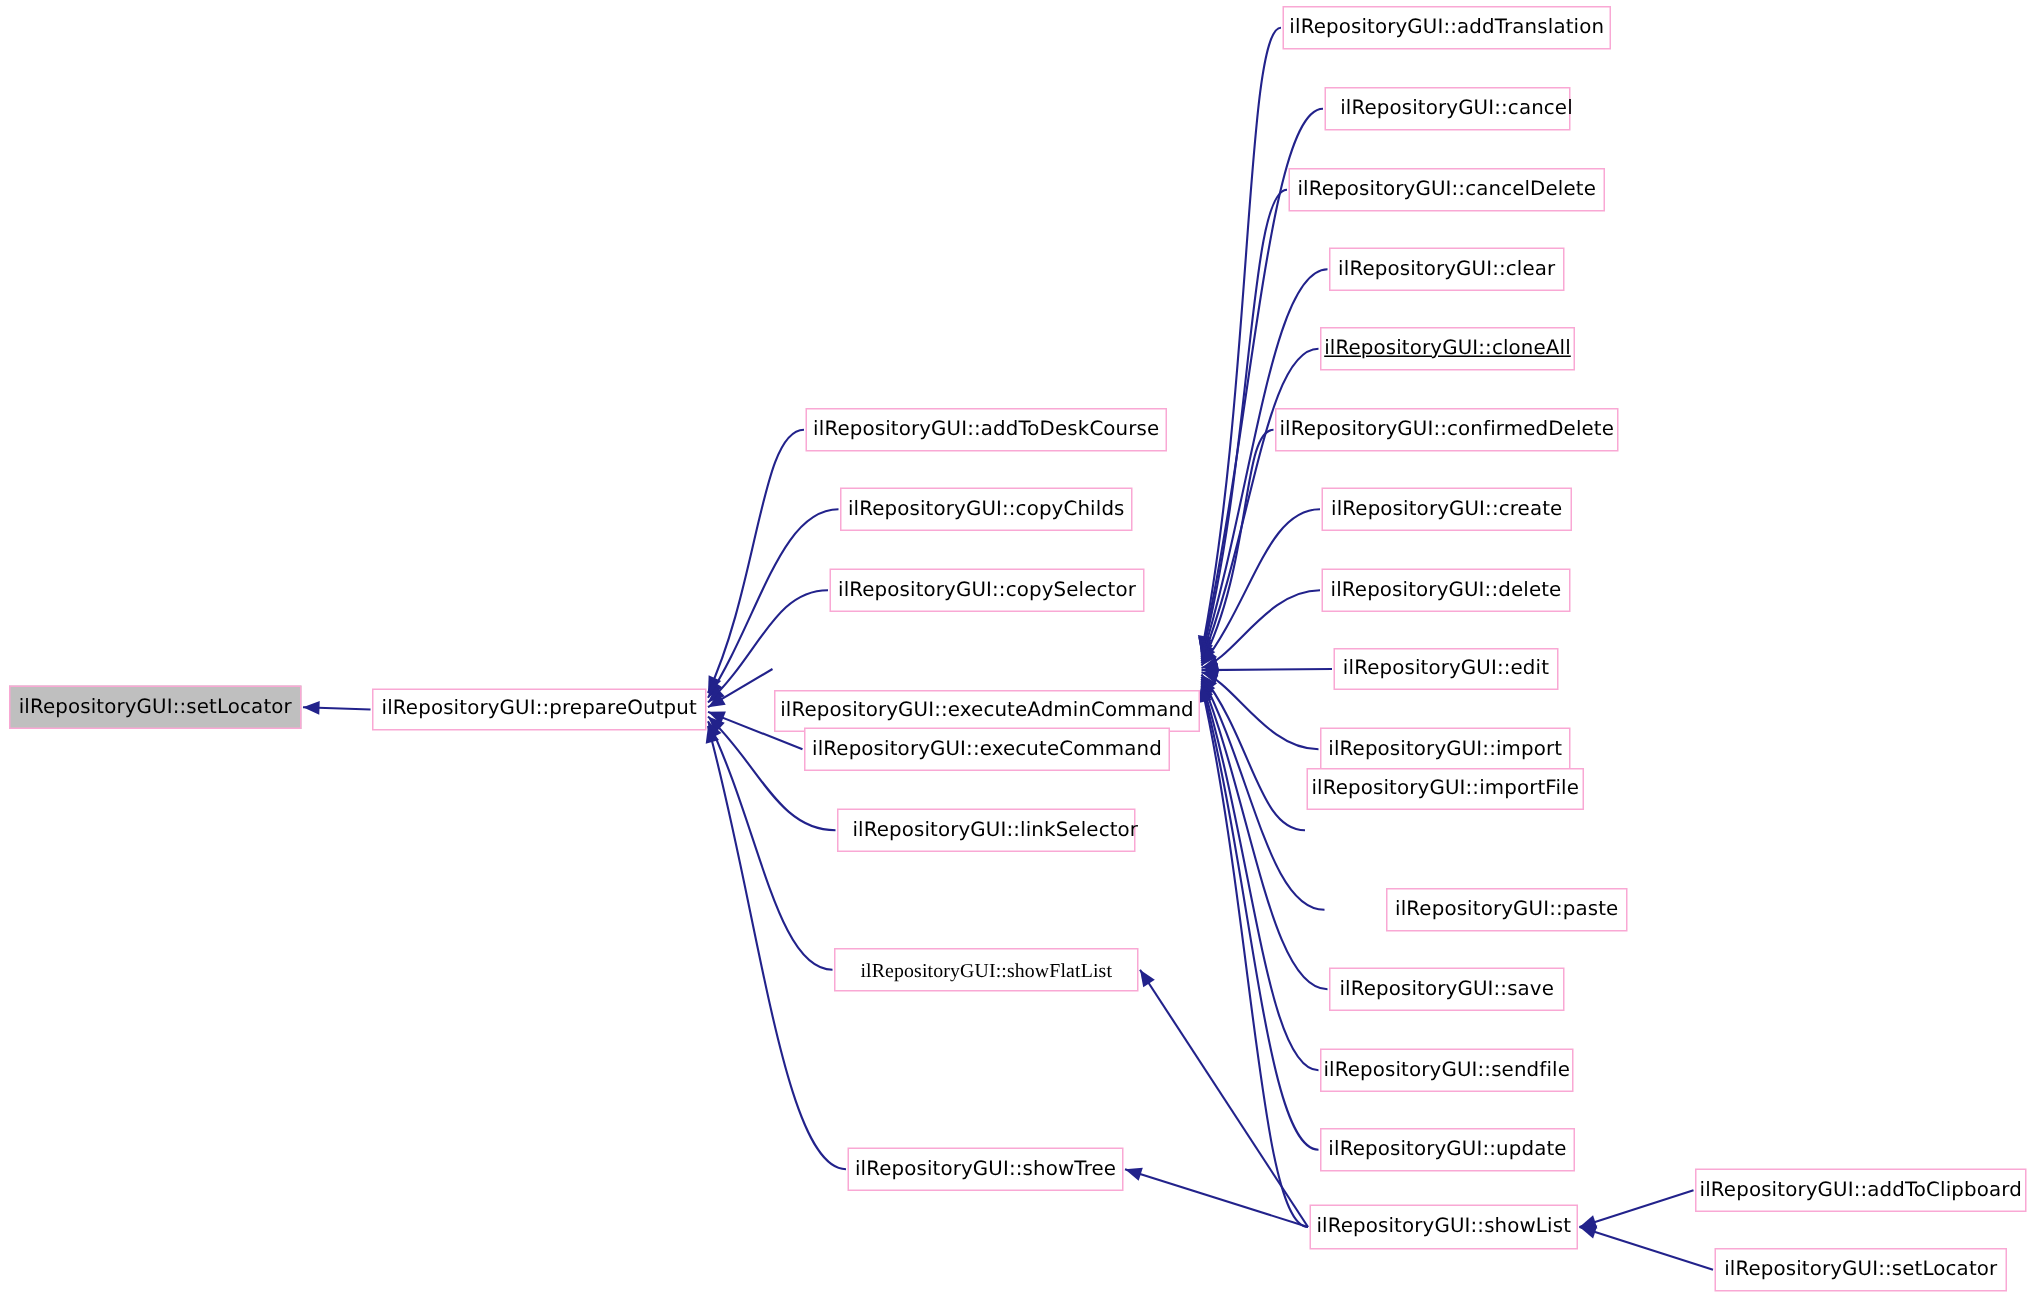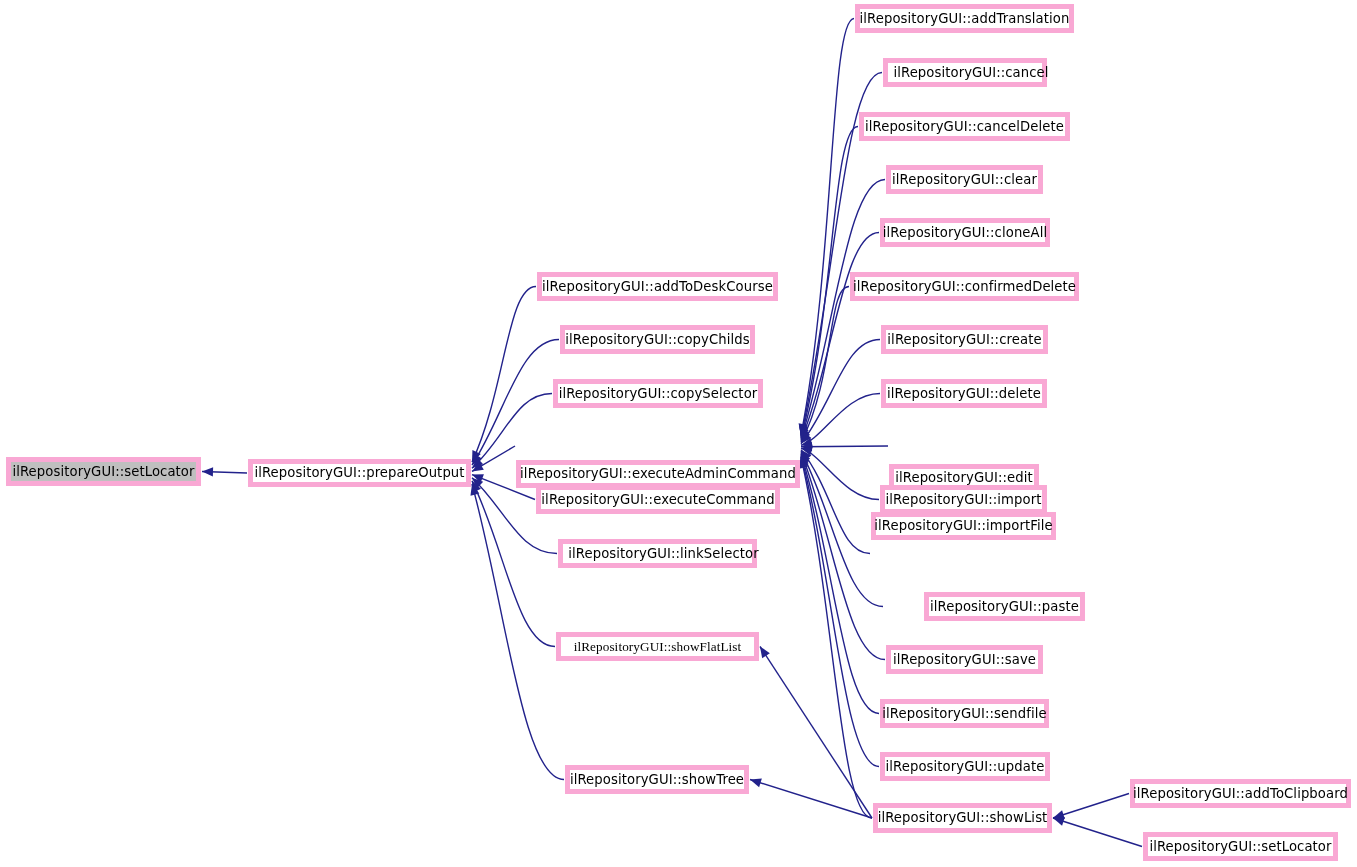--- a/index.html
+++ b/index.html
@@ -21,21 +21,21 @@
     position: absolute;
     left: 0;
     top: 0;
     width: 1357px;
     height: 867px;
     pointer-events: none;
   }
   .node {
     position: absolute;
     box-sizing: border-box;
-    border: 5px solid #f9a8d4;
+    border: 1px solid #f9a8d4;
     background: #ffffff;
     color: #000000;
     font-size: 13.2px;
     line-height: 1;
     display: flex;
     align-items: center;
     justify-content: center;
     white-space: nowrap;
     letter-spacing: 0.1px;
     z-index: 5;
@@ -144,33 +144,33 @@
       </div>
       <div class="node" style="left: 883px; top: 58px; width: 164px; height: 29px; padding-left: 12px;">
         <span>ilRepositoryGUI::cancel</span>
       </div>
       <div class="node" style="left: 859px; top: 112px; width: 211px; height: 29px;">
         <span>ilRepositoryGUI::cancelDelete</span>
       </div>
       <div class="node" style="left: 886px; top: 165px; width: 157px; height: 29px;">
         <span>ilRepositoryGUI::clear</span>
       </div>
-      <div class="node" style="left: 880px; top: 218px; width: 170px; height: 29px;">
+      <div class="node" style="left: 880px; top: 218px; width: 170px; height: 29px; text-decoration: underline;">
         <span>ilRepositoryGUI::cloneAll</span>
       </div>
       <div class="node" style="left: 850px; top: 272px; width: 229px; height: 29px;">
         <span>ilRepositoryGUI::confirmedDelete</span>
       </div>
       <div class="node" style="left: 881px; top: 325px; width: 167px; height: 29px;">
         <span>ilRepositoryGUI::create</span>
       </div>
       <div class="node" style="left: 881px; top: 379px; width: 166px; height: 29px;">
         <span>ilRepositoryGUI::delete</span>
       </div>
-      <div class="node" style="left: 889px; top: 432px; width: 150px; height: 28px; margin-top: 32px;">
+      <div class="node" style="left: 889px; top: 432px; width: 150px; height: 28px;">
         <span>ilRepositoryGUI::edit</span>
       </div>
       <div class="node" style="left: 880px; top: 485px; width: 167px; height: 29px;">
         <span>ilRepositoryGUI::import</span>
       </div>
       <div class="node" style="left: 871px; top: 512px; width: 185px; height: 28px;">
         <span>ilRepositoryGUI::importFile</span>
       </div>
       <div class="node" style="left: 884px; top: 592px; width: 161px; height: 29px; margin-left: 40px;">
         <span>ilRepositoryGUI::paste</span>

